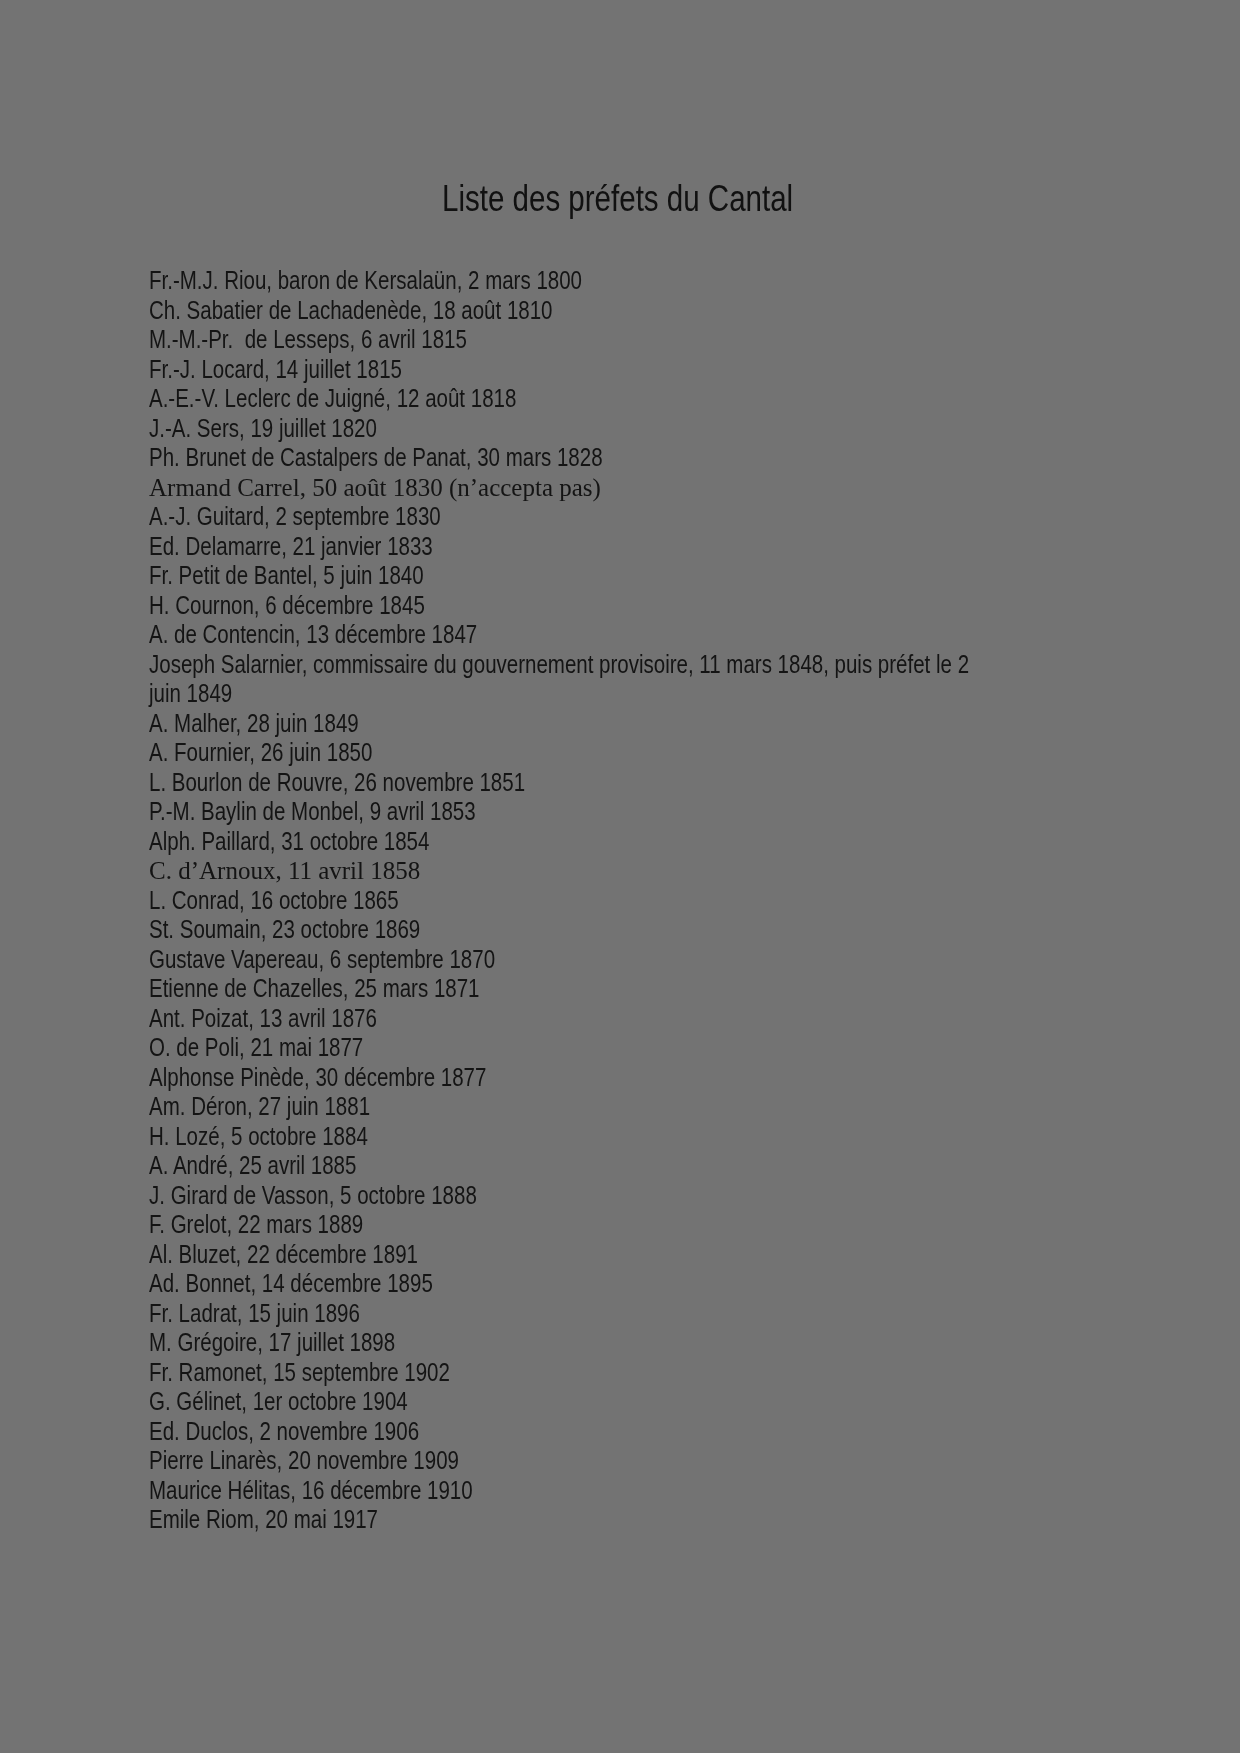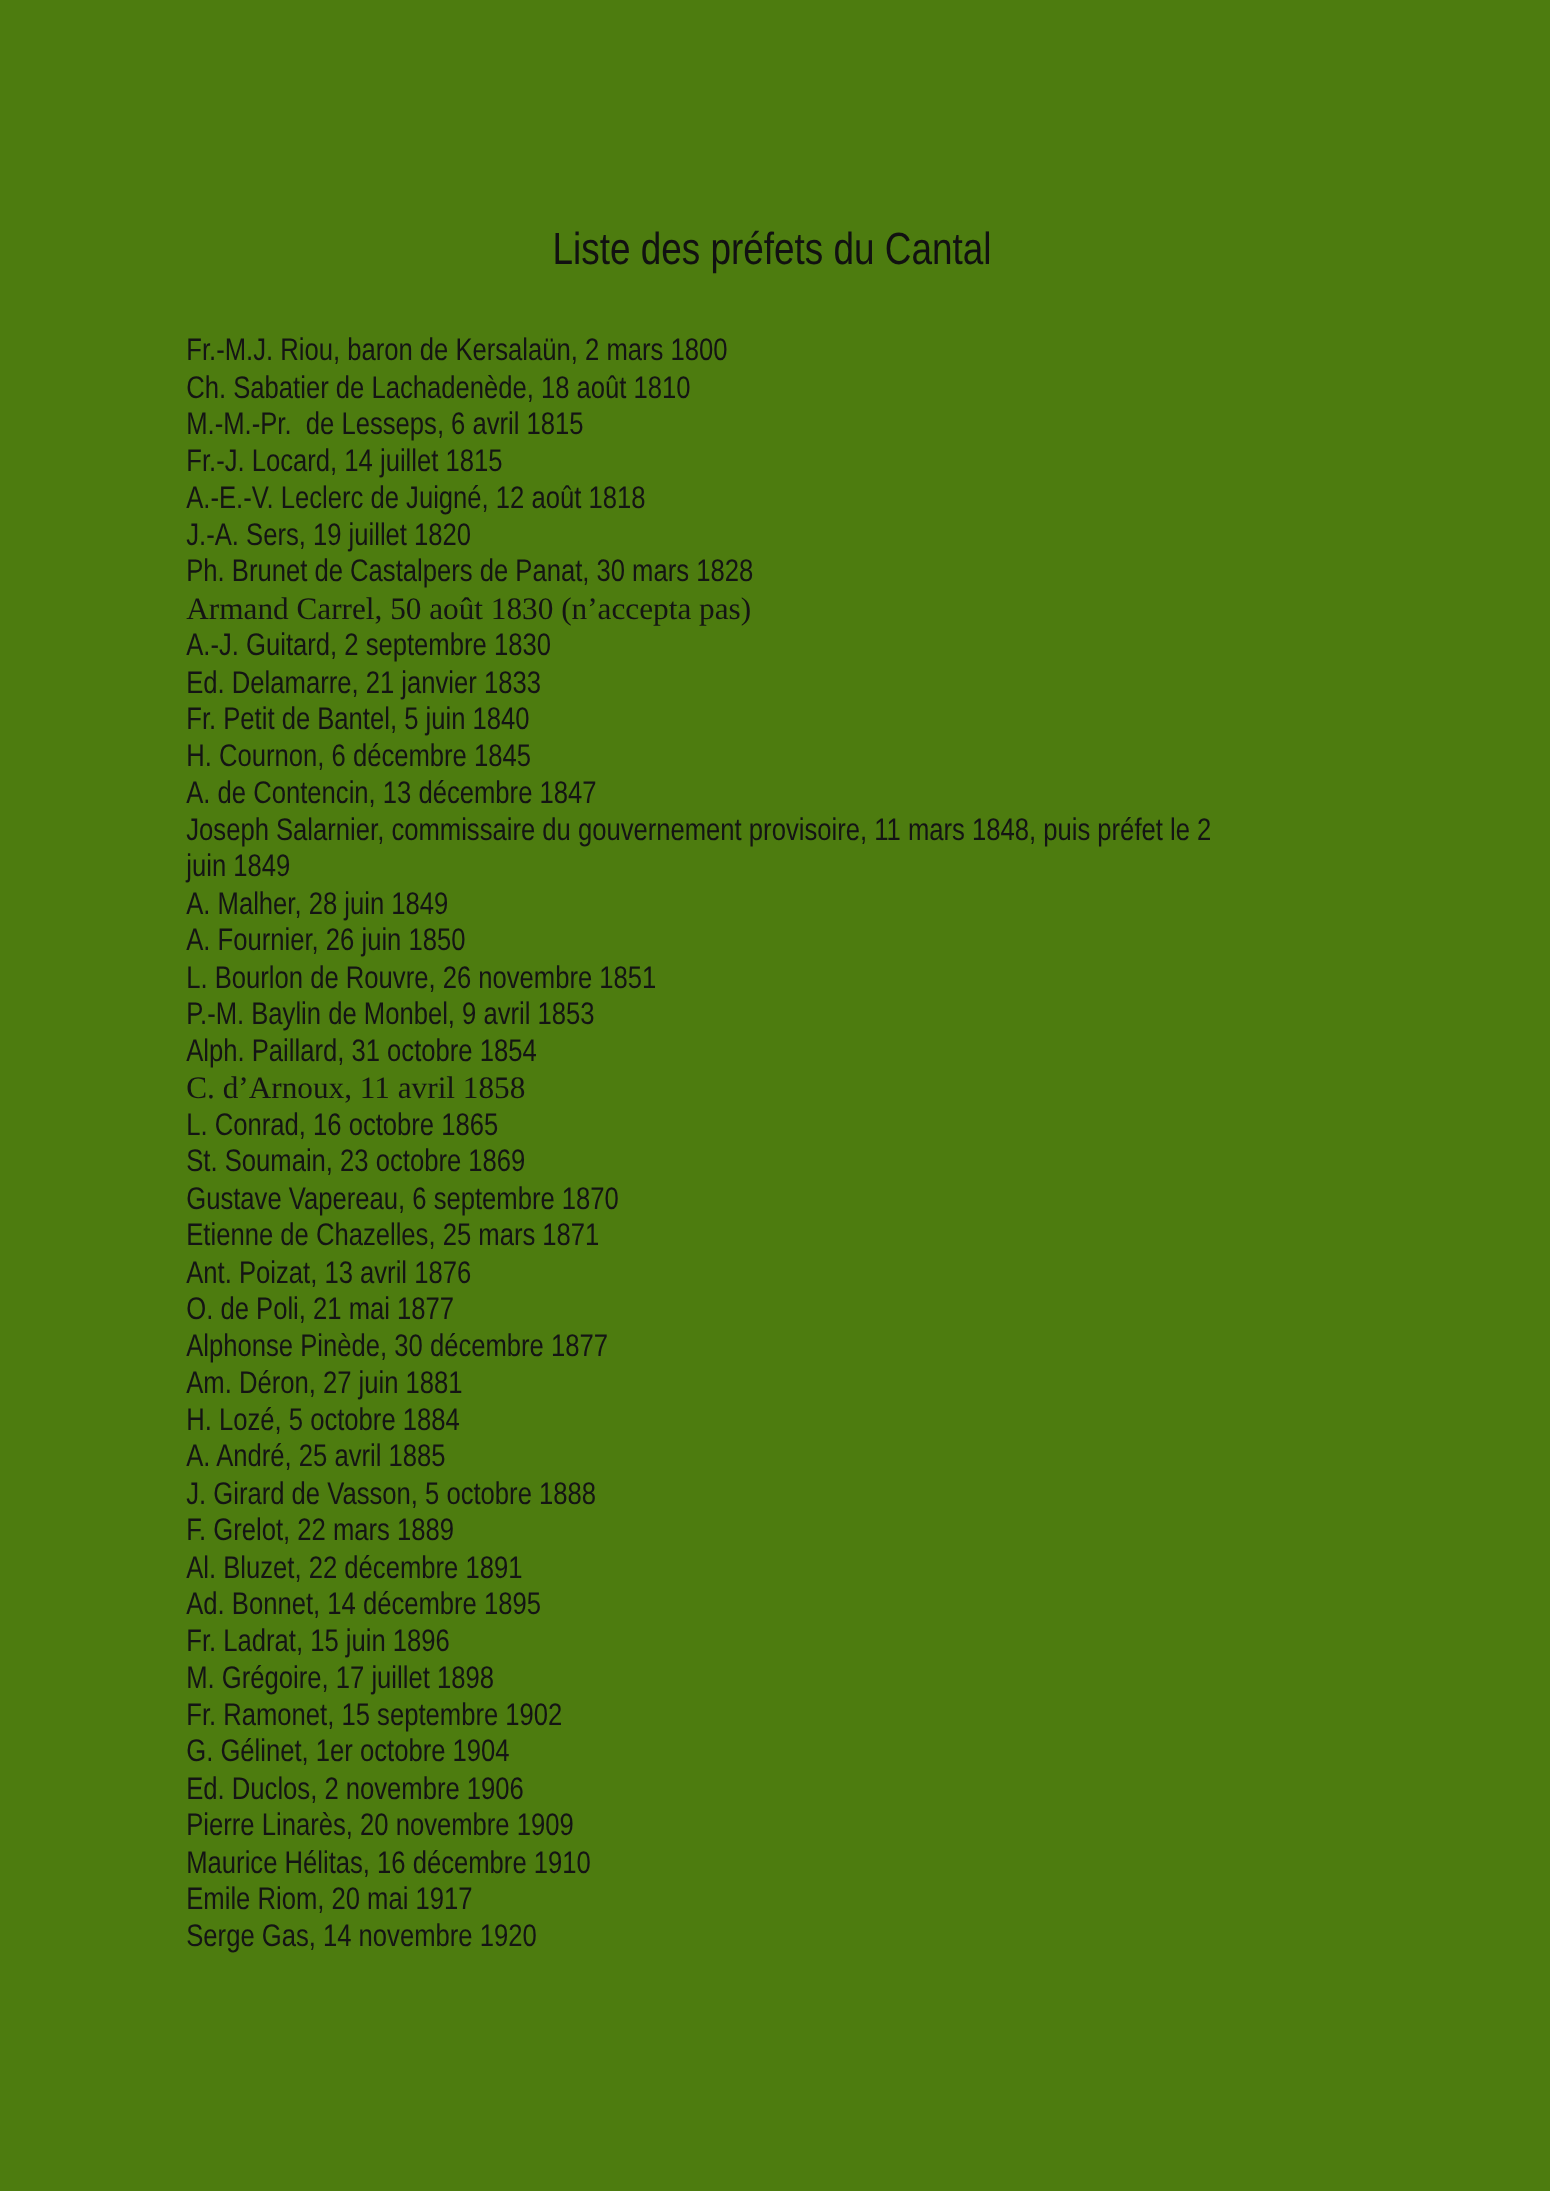--- a/index.html
+++ b/index.html
@@ -4,21 +4,21 @@
 <style>
   html, body {
     margin: 0;
     padding: 0;
     background: #ffffff;
   }
   .page {
     position: relative;
     width: 1240px;
     height: 1753px;
-    background: #4d7c0f;
+    background: #737373;
     overflow: hidden;
     color: #111111;
   }
   .doc-title {
     position: absolute;
     left: 442px;
     top: 180px;
     font-family: "Liberation Sans", sans-serif;
     font-size: 36px;
     line-height: 38px;
@@ -101,15 +101,14 @@
       <div class="line"><span class="txt">Al. Bluzet, 22 décembre 1891</span></div>
       <div class="line"><span class="txt">Ad. Bonnet, 14 décembre 1895</span></div>
       <div class="line"><span class="txt">Fr. Ladrat, 15 juin 1896</span></div>
       <div class="line"><span class="txt">M. Grégoire, 17 juillet 1898</span></div>
       <div class="line"><span class="txt">Fr. Ramonet, 15 septembre 1902</span></div>
       <div class="line"><span class="txt">G. Gélinet, 1er octobre 1904</span></div>
       <div class="line"><span class="txt">Ed. Duclos, 2 novembre 1906</span></div>
       <div class="line"><span class="txt">Pierre Linarès, 20 novembre 1909</span></div>
       <div class="line"><span class="txt">Maurice Hélitas, 16 décembre 1910</span></div>
       <div class="line"><span class="txt">Emile Riom, 20 mai 1917</span></div>
-      <div class="line"><span class="txt">Serge Gas, 14 novembre 1920</span></div>
     </div>
 </div>
 
 </body></html>

